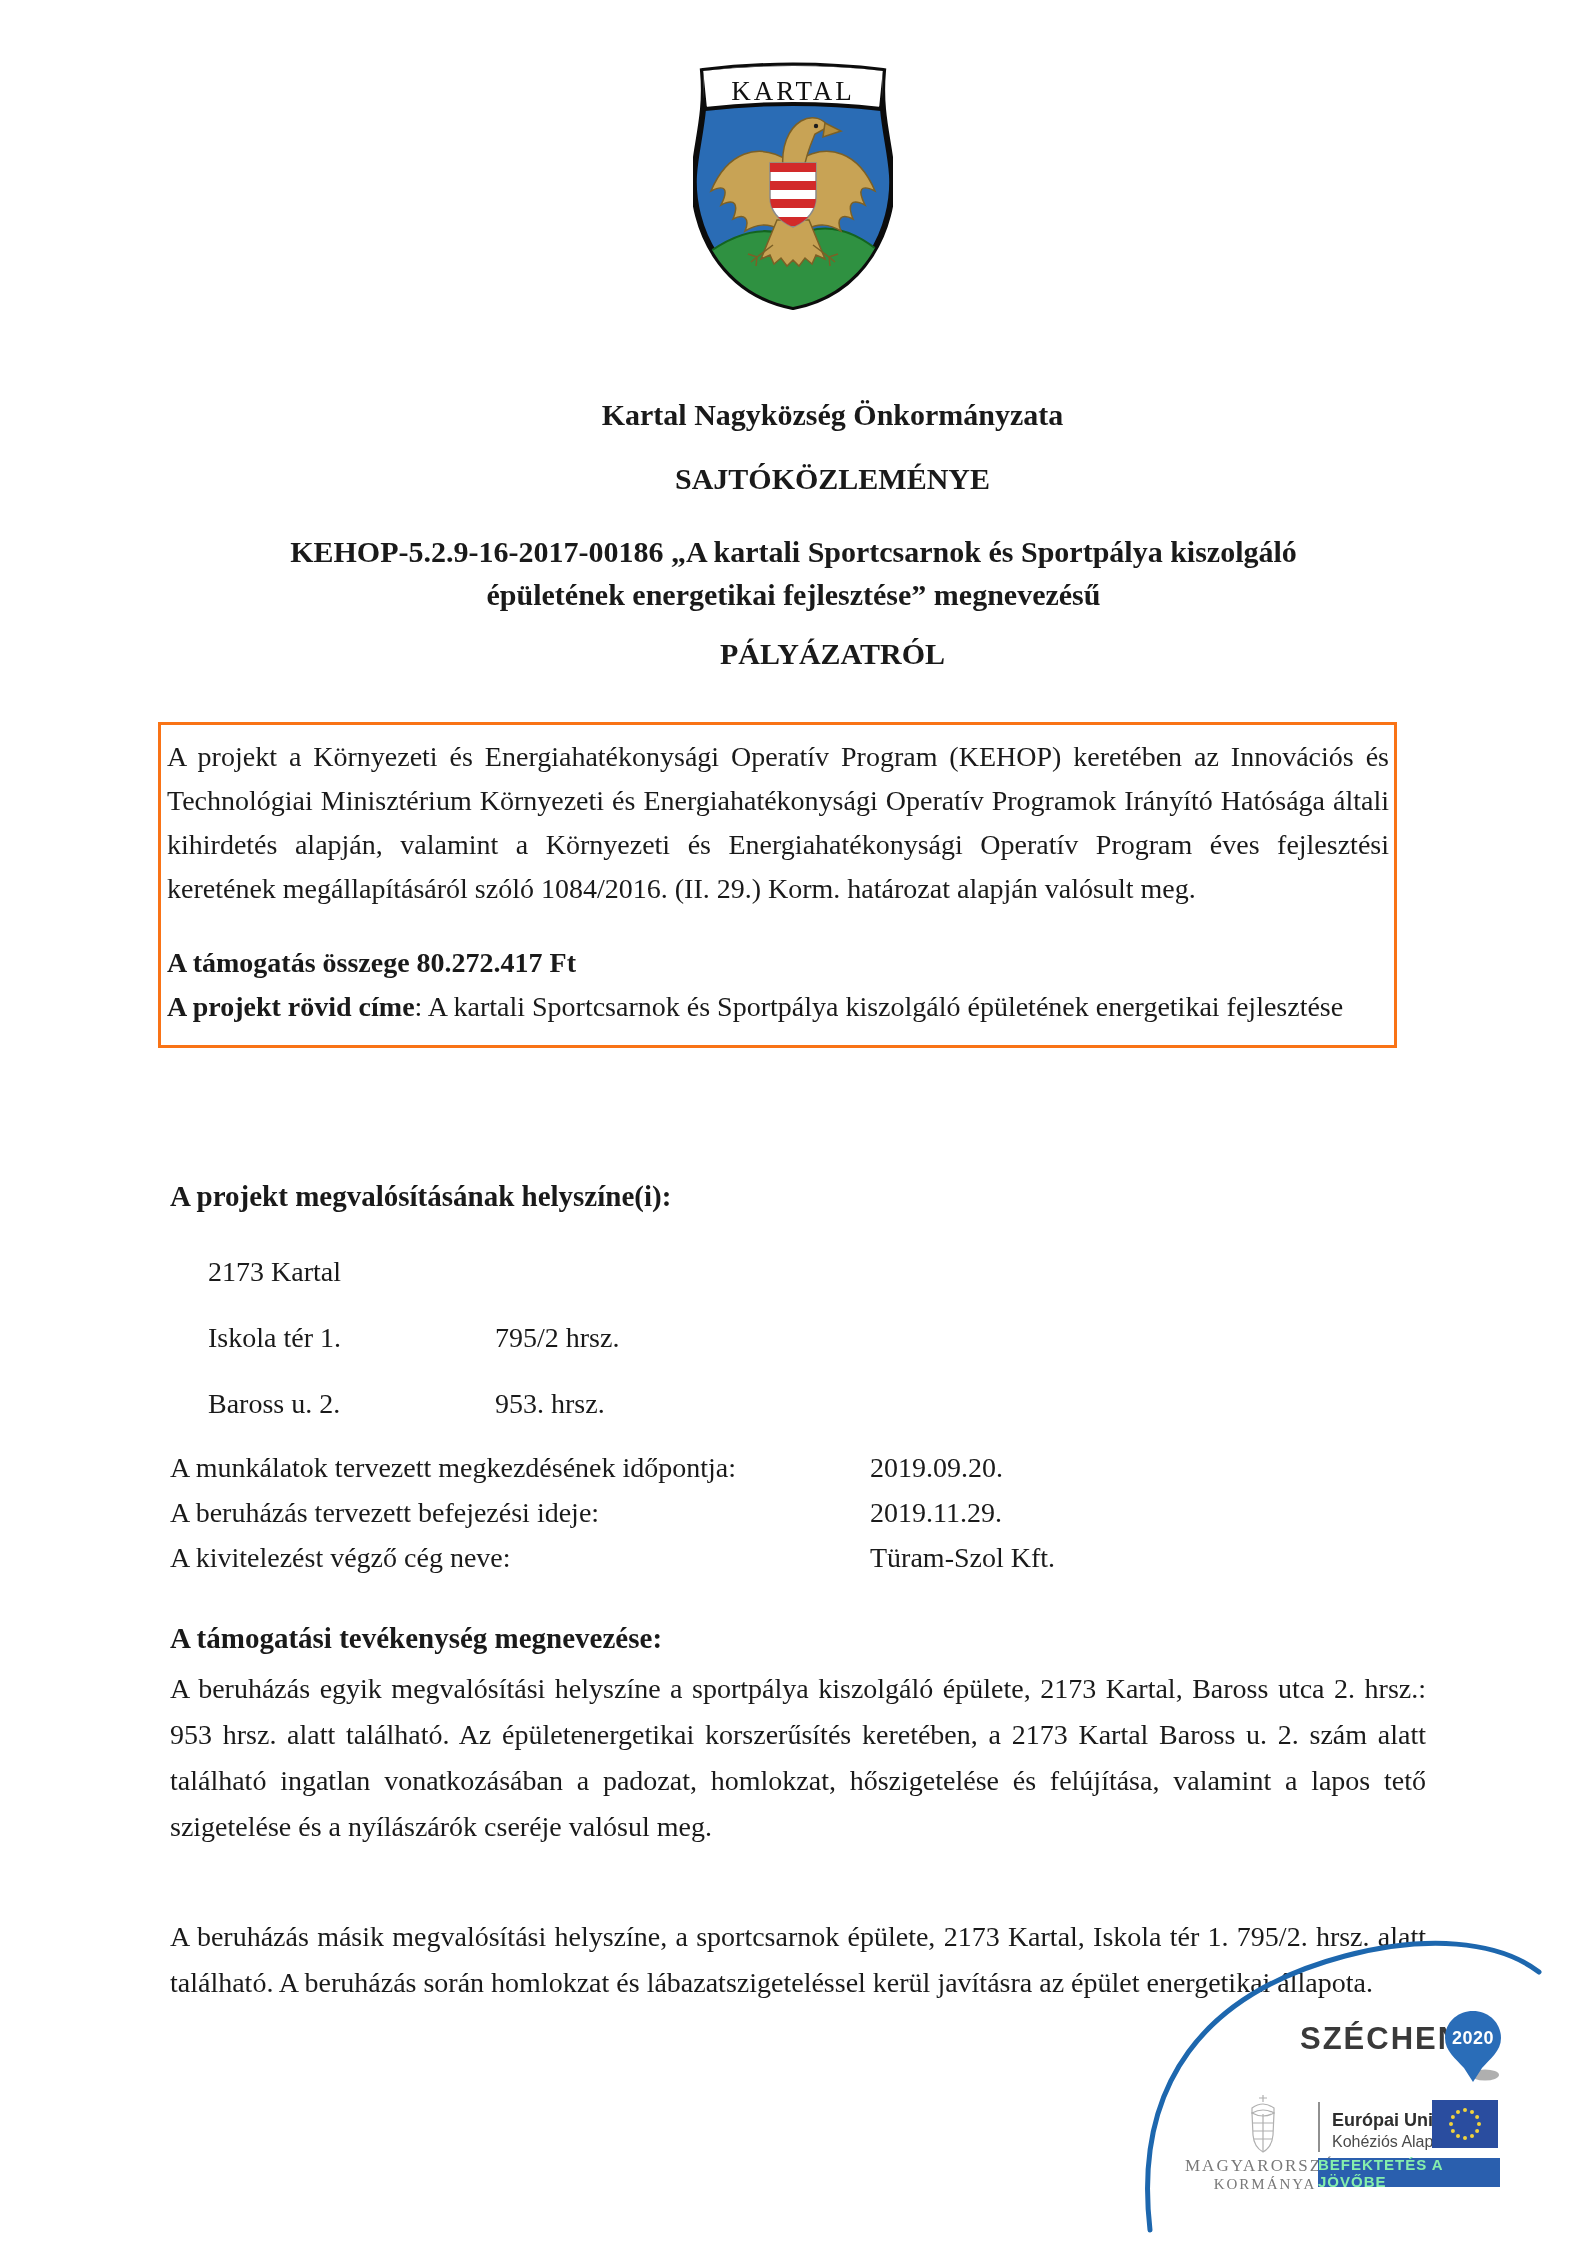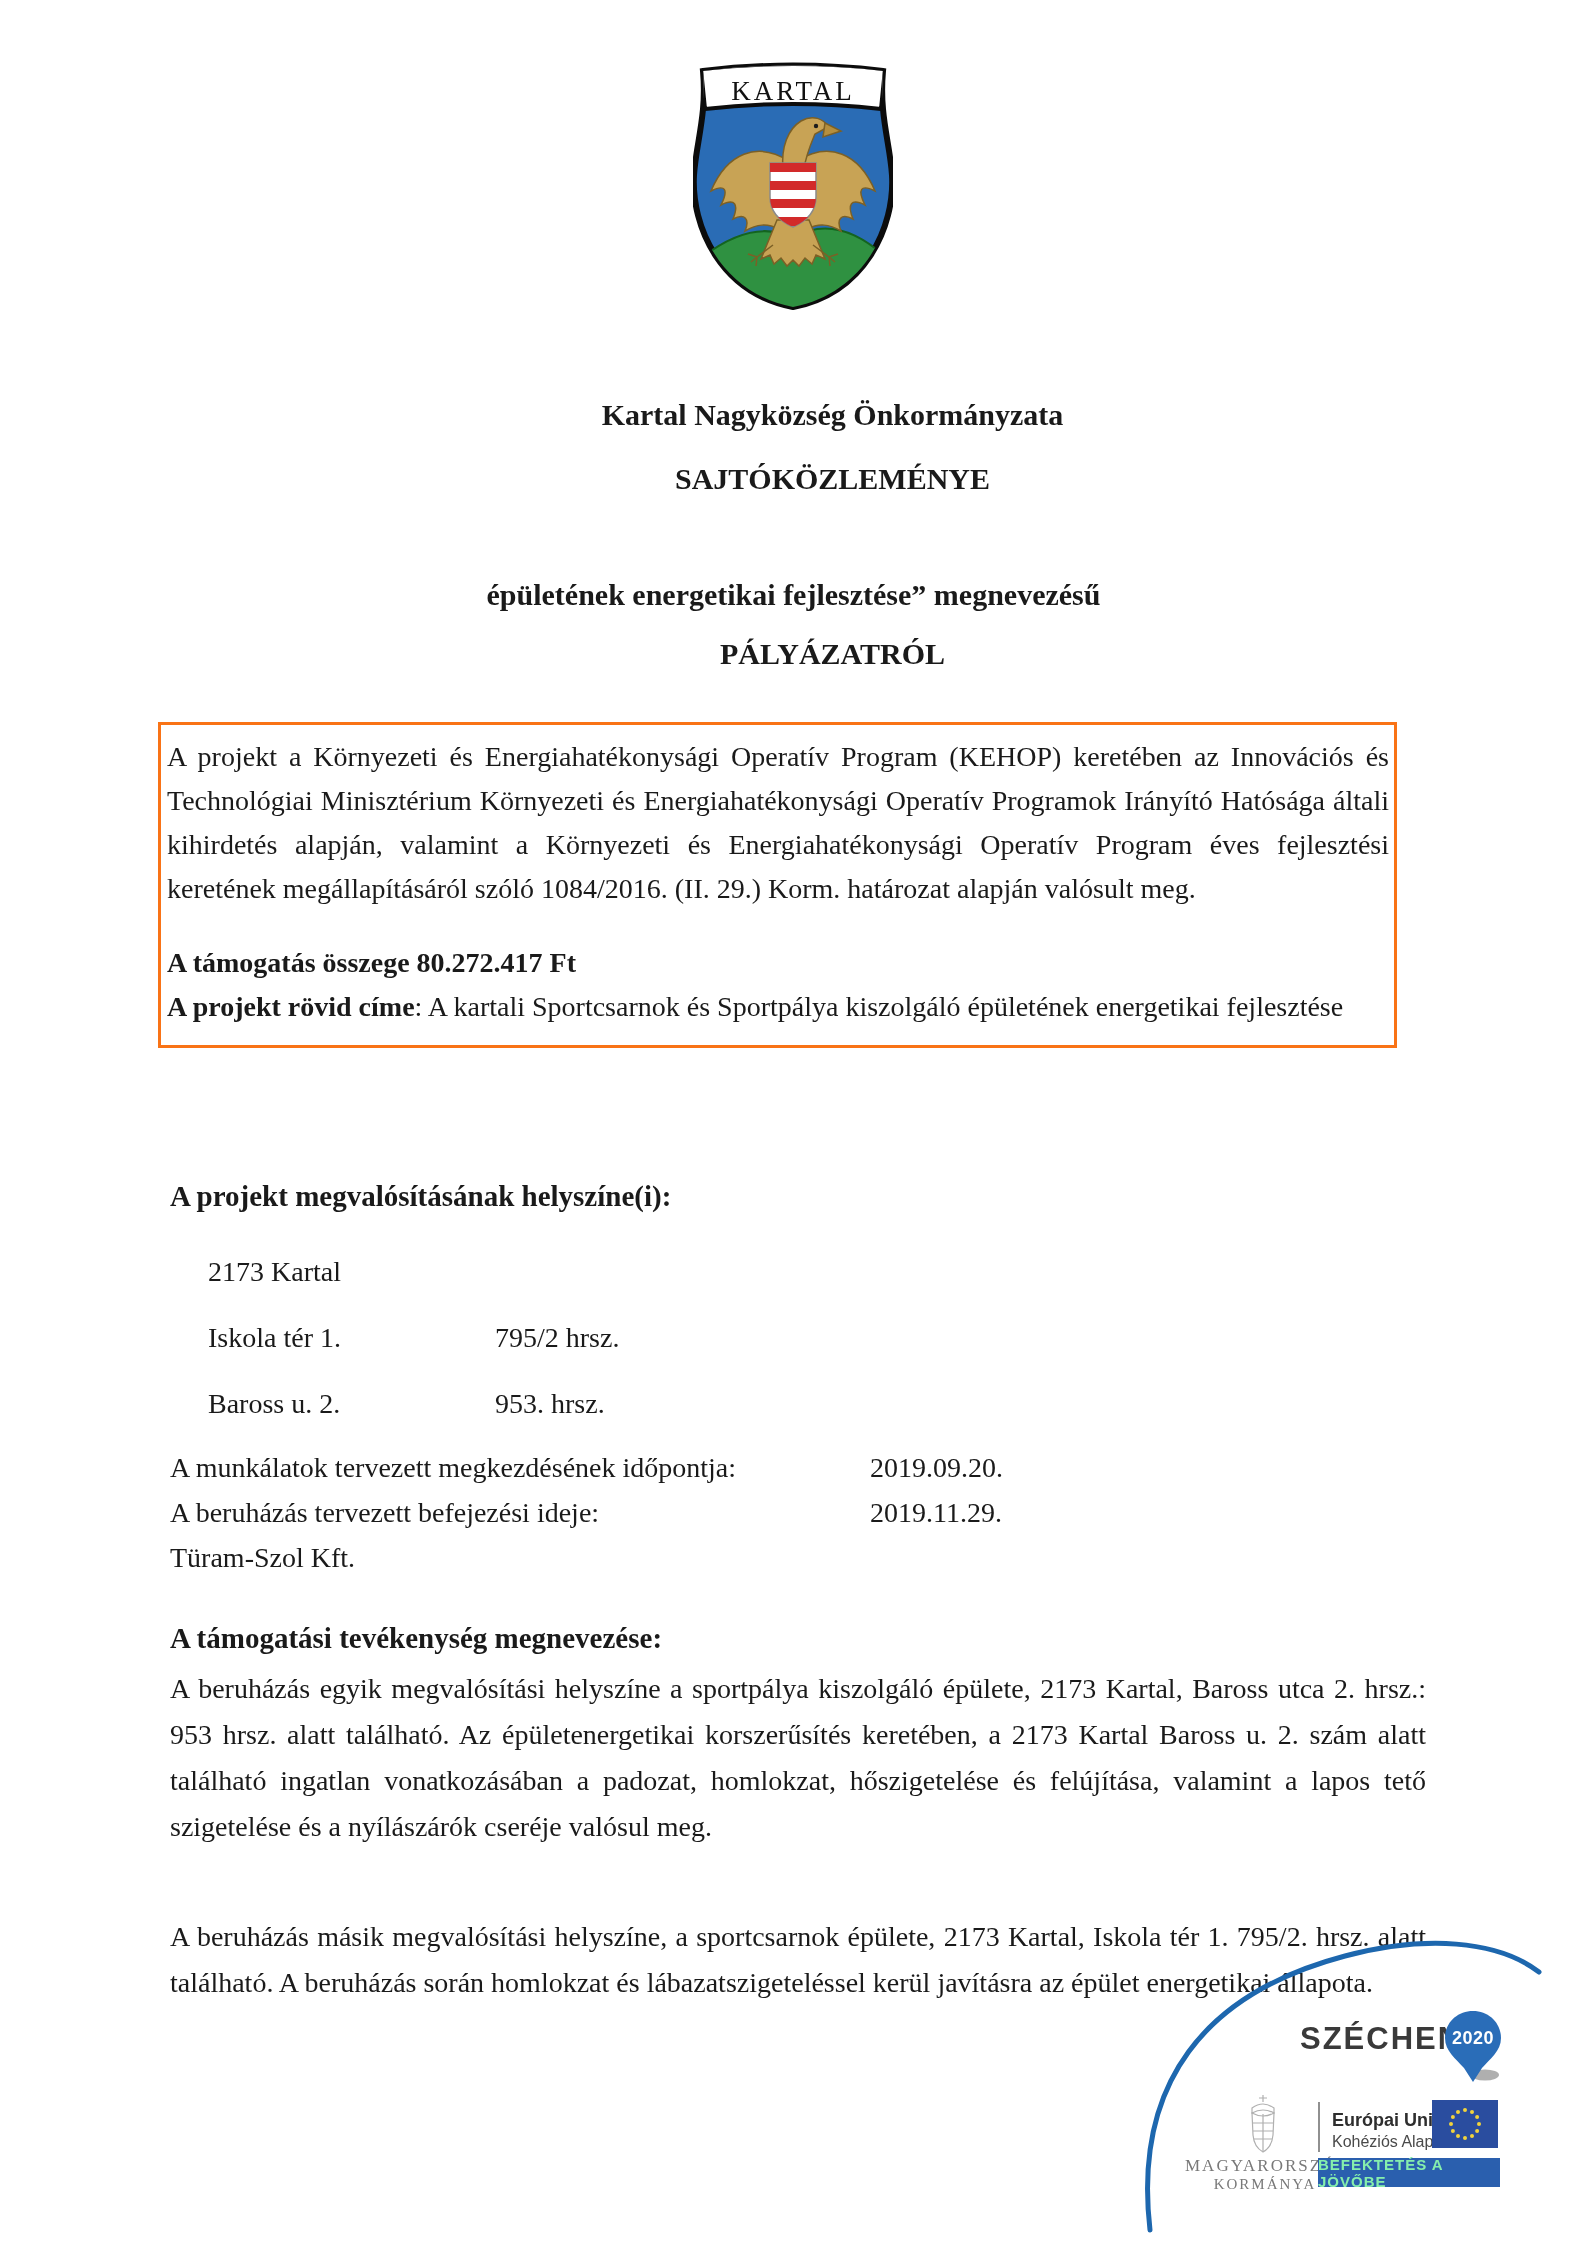--- a/index.html
+++ b/index.html
@@ -94,20 +94,21 @@
         <rect x="77" y="160" width="46" height="9"></rect>
       </g>
     </g>
     <text x="100" y="43" text-anchor="middle" font-family="Liberation Serif, serif" font-size="27" letter-spacing="3" fill="#111111">KARTAL</text>
   </svg>
 
   <div class="abs centered h-bold" style="top:398px;">Kartal Nagyközség Önkormányzata</div>
 
   <div class="abs centered h-bold" style="top:462px;">SAJTÓKÖZLEMÉNYE</div>
 
+  <div class="abs centered title-line" style="top:530px;">KEHOP-5.2.9-16-2017-00186 „A kartali Sportcsarnok és Sportpálya kiszolgáló</div>
   <div class="abs centered title-line" style="top:573px;">épületének energetikai fejlesztése” megnevezésű</div>
 
   <div class="abs centered h-bold" style="top:637px;">PÁLYÁZATRÓL</div>
 
   <div class="abs info-box">
     <p>A projekt a Környezeti és Energiahatékonysági Operatív Program (KEHOP) keretében az Innovációs és Technológiai Minisztérium Környezeti és Energiahatékonysági Operatív Programok Irányító Hatósága általi kihirdetés alapján, valamint a Környezeti és Energiahatékonysági Operatív Program éves fejlesztési keretének megállapításáról szóló 1084/2016. (II. 29.) Korm. határozat alapján valósult meg.</p>
     <p class="grant">A támogatás összege 80.272.417 Ft</p>
     <p class="short"><span class="bold-inline">A projekt rövid címe</span><span>: A kartali Sportcsarnok és Sportpálya kiszolgáló épületének energetikai fejlesztése</span></p>
   </div>
 
@@ -126,20 +127,21 @@
 
   <div class="abs detail-row" style="left:170px; top:1452px;justify-content:flex-end;">
     <span class="detail-label">A munkálatok tervezett megkezdésének időpontja:</span>
     <span>2019.09.20.</span>
   </div>
   <div class="abs detail-row" style="left:170px; top:1497px;">
     <span class="detail-label">A beruházás tervezett befejezési ideje:</span>
     <span>2019.11.29.</span>
   </div>
   <div class="abs detail-row" style="left:170px; top:1542px;">
+    <span class="detail-label">A kivitelezést végző cég neve:</span>
     <span>Türam-Szol Kft.</span>
   </div>
 
   <div class="abs section-heading" style="left:170px; top:1622px;">A támogatási tevékenység megnevezése:</div>
 
   <p class="abs body-text para" style="left:170px; top:1666px; width:1256px;">A beruházás egyik megvalósítási helyszíne a sportpálya kiszolgáló épülete, 2173 Kartal, Baross utca 2. hrsz.: 953 hrsz. alatt található. Az épületenergetikai korszerűsítés keretében, a 2173 Kartal Baross u. 2. szám alatt található ingatlan vonatkozásában a padozat, homlokzat, hőszigetelése és felújítása, valamint a lapos tető szigetelése és a nyílászárók cseréje valósul meg.</p>
 
   <p class="abs body-text para" style="left:170px; top:1914px; width:1256px;">A beruházás másik megvalósítási helyszíne, a sportcsarnok épülete, 2173 Kartal, Iskola tér 1. 795/2. hrsz. alatt található. A beruházás során homlokzat és lábazatszigeteléssel kerül javításra az épület energetikai állapota.</p>
 
   <svg class="abs" style="left:1055px; top:1878px;" width="532" height="367" viewBox="0 0 532 367">

